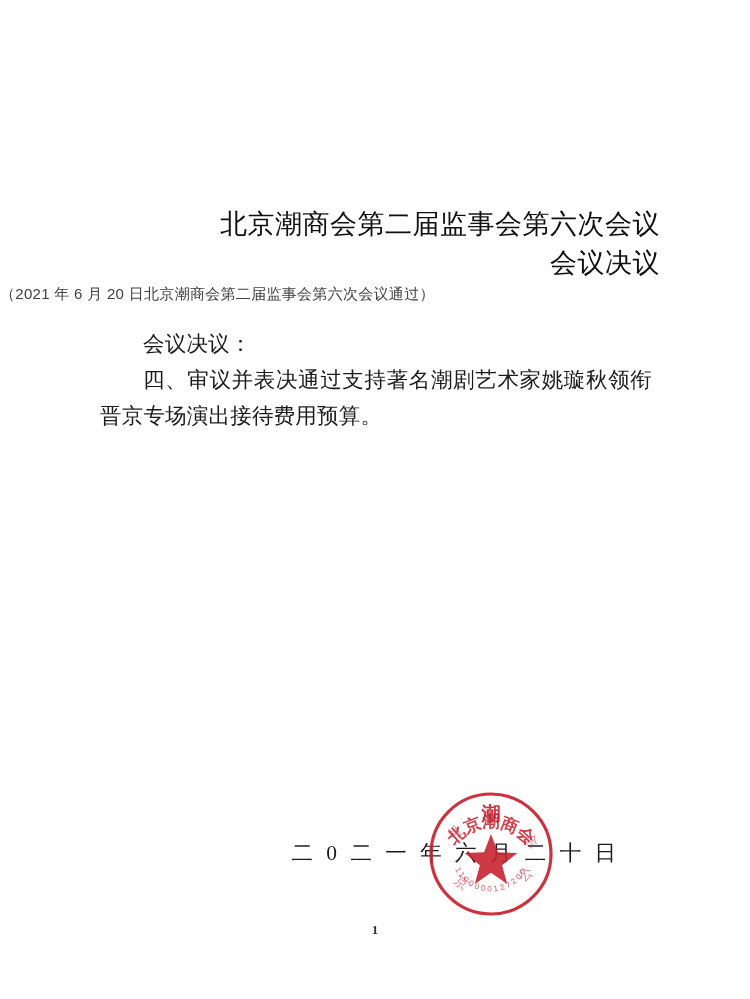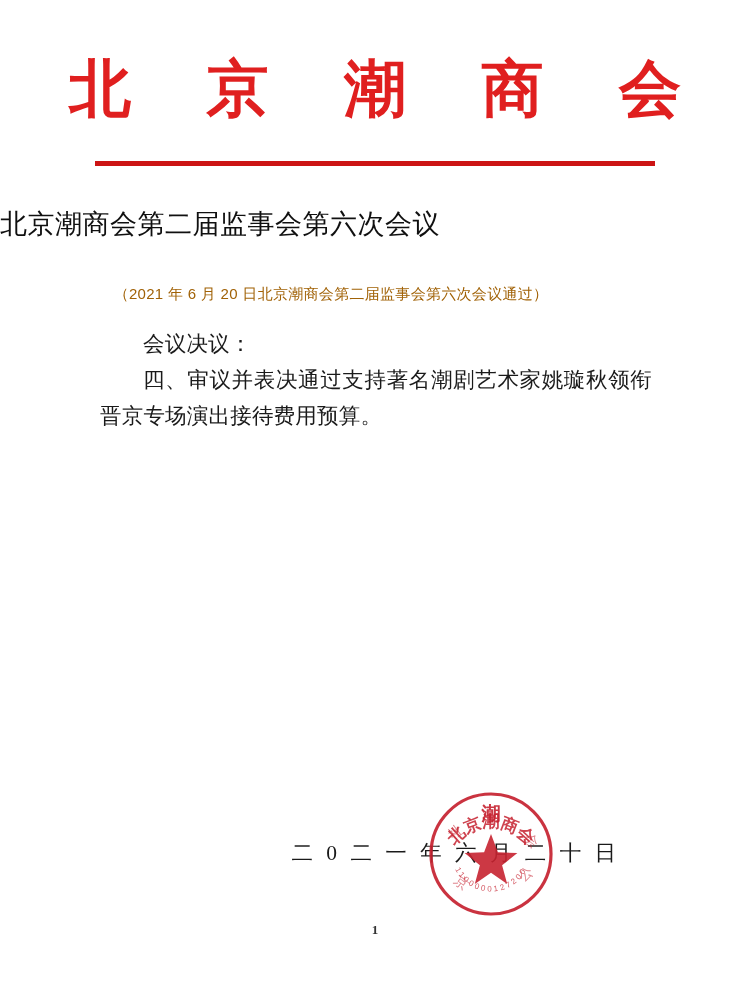--- a/index.html
+++ b/index.html
@@ -48,41 +48,40 @@
     height: 5px;
     background: #cc1414;
   }
 
   
   .doc-title {
     position: absolute;
     top: 205px;
     left: 0;
     width: 660px;
-    text-align: left;
+    text-align: right;
   }
   .doc-title-line {
     display: block;
     font-family: "Liberation Sans", "DejaVu Sans", sans-serif;
     font-size: 27px;
     font-weight: 400;
     line-height: 1.45;
     color: #101010;
     letter-spacing: 0.5px;
   }
   .doc-subtitle {
     position: absolute;
     top: 283px;
     left: 0;
     width: 662px;
-    text-align: center;
     font-family: "Liberation Sans", "DejaVu Sans", sans-serif;
     font-size: 15px;
     line-height: 1.4;
-    color: #a16207;
+    color: #404040;
     letter-spacing: 0.3px;
   }
 
   
   .body-area {
     position: absolute;
     top: 326px;
     left: 100px;
     width: 552px;
   }
@@ -144,27 +143,24 @@
     font-size: 13px;
     font-weight: 700;
     color: #333333;
   }
 </style>
 </head>
 <body>
 
 <div id="page">
 
-  <div class="letterhead">
-    <span class="letterhead-title">北 京 潮 商 会</span>
-    <div class="letterhead-rule"></div>
-  </div>
 
   <div class="doc-title">
     <span class="doc-title-line">北京潮商会第二届监事会第六次会议</span>
+    <span class="doc-title-line">会议决议</span>
   </div>
   <div class="doc-subtitle">（2021 年 6 月 20 日北京潮商会第二届监事会第六次会议通过）</div>
 
   <div class="body-area">
 
     <p class="para para-heading">会议决议：</p>
 
 
 
 

